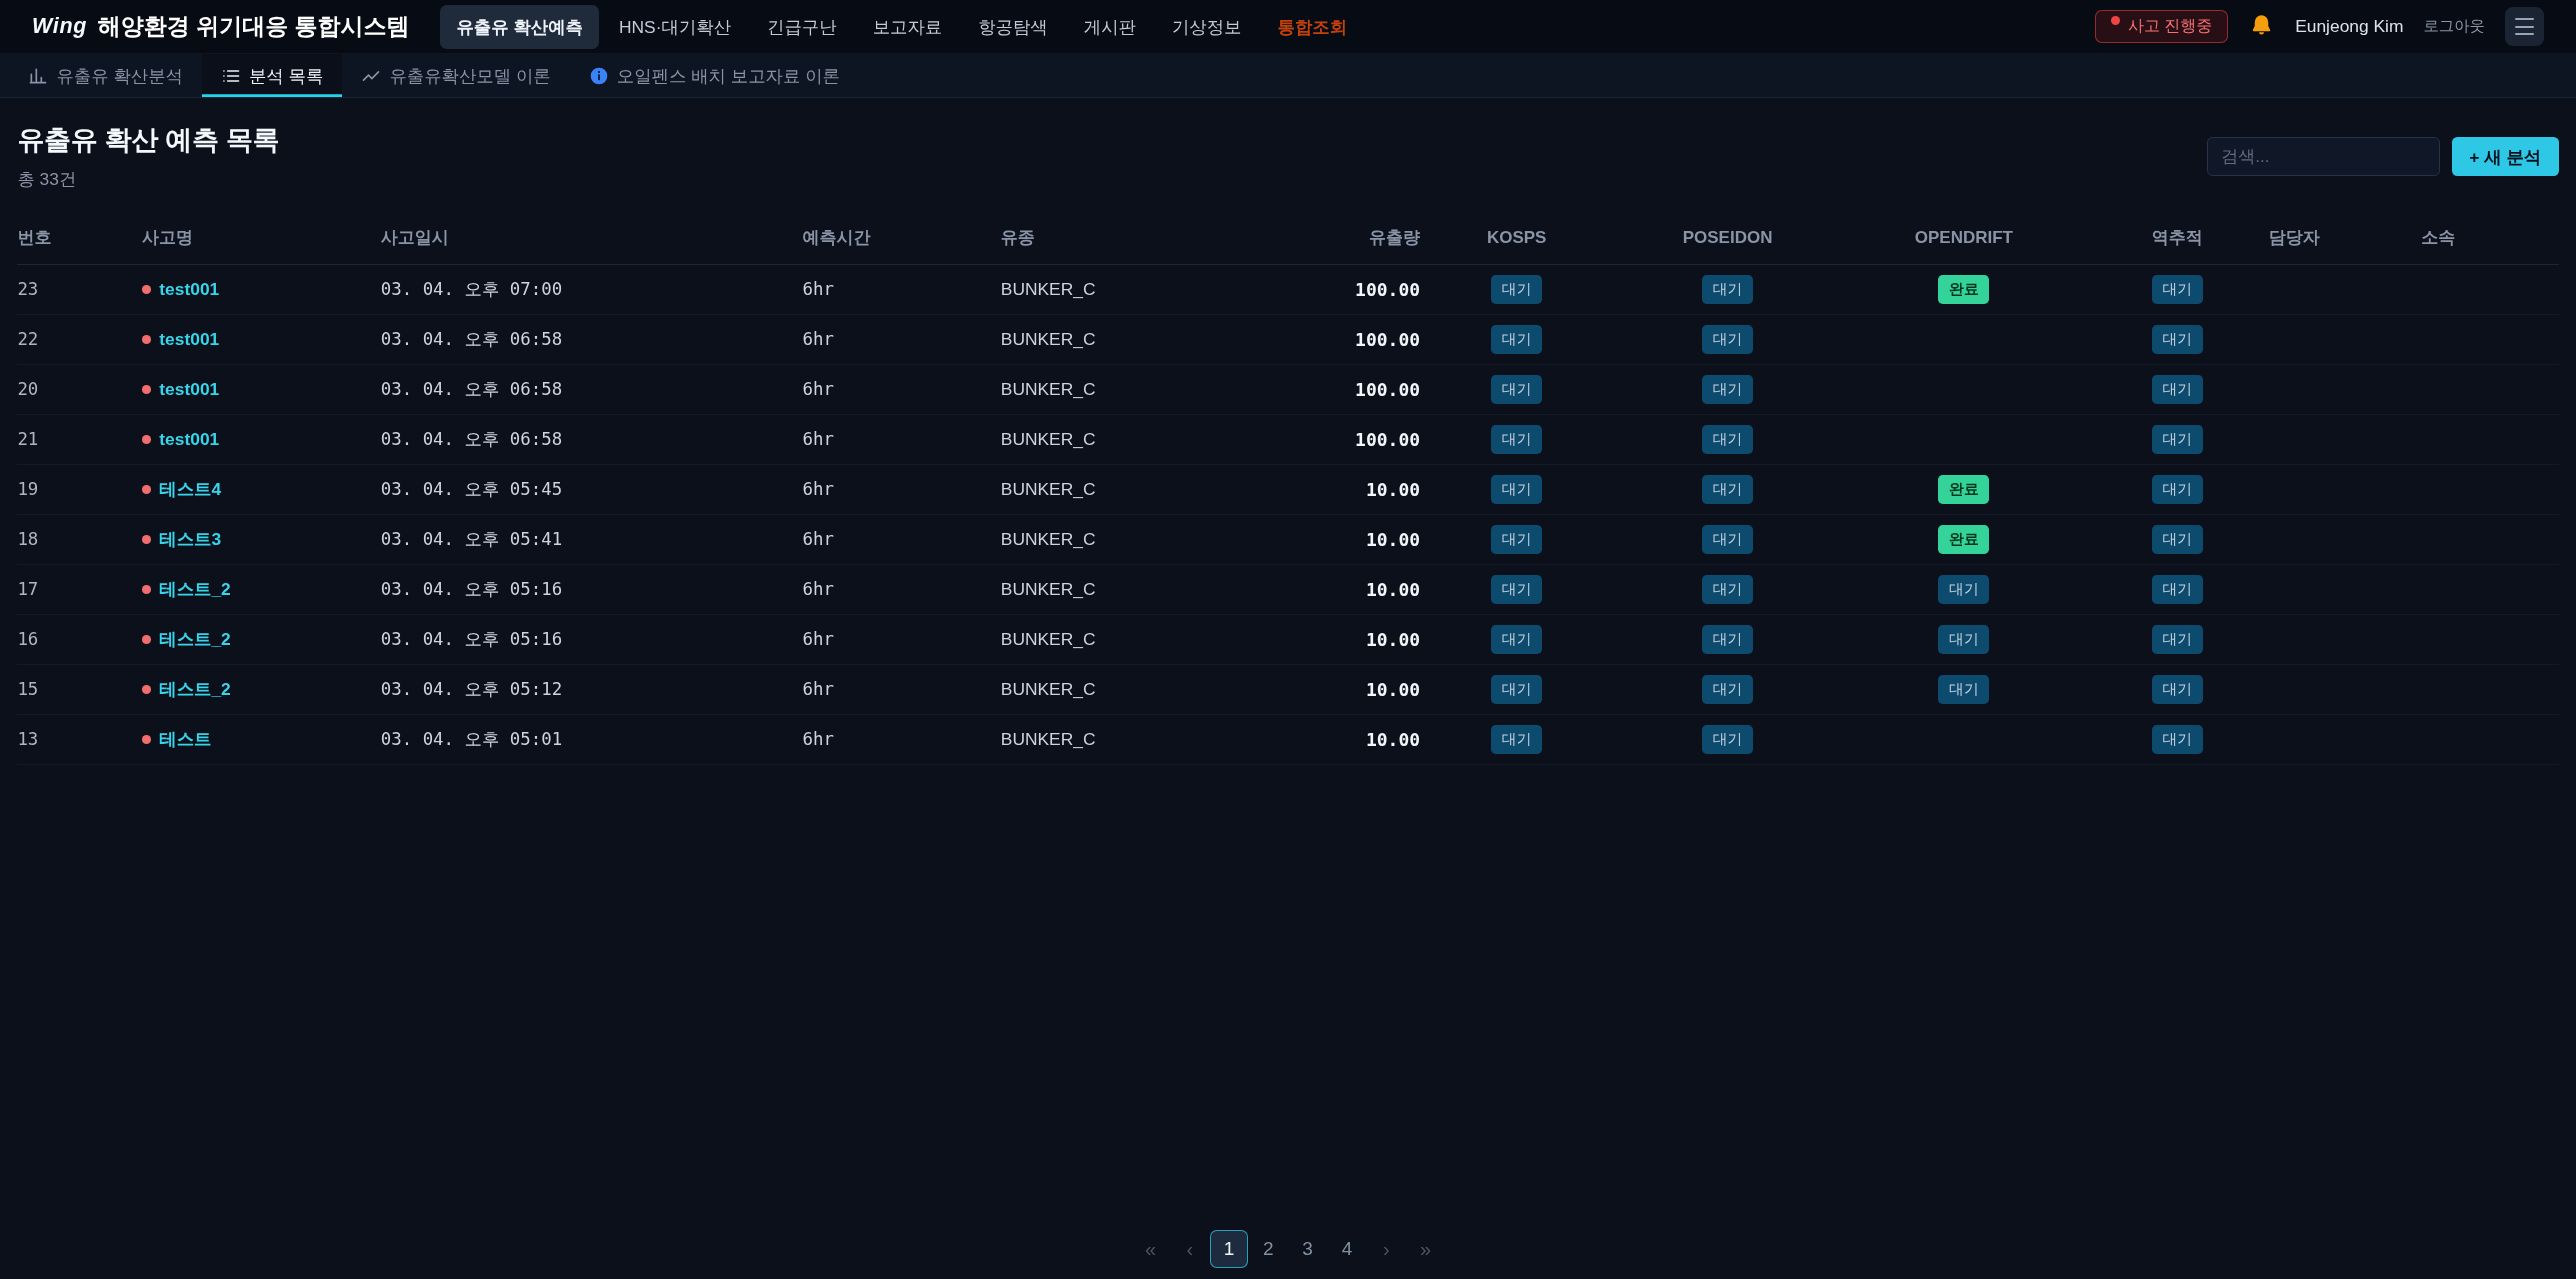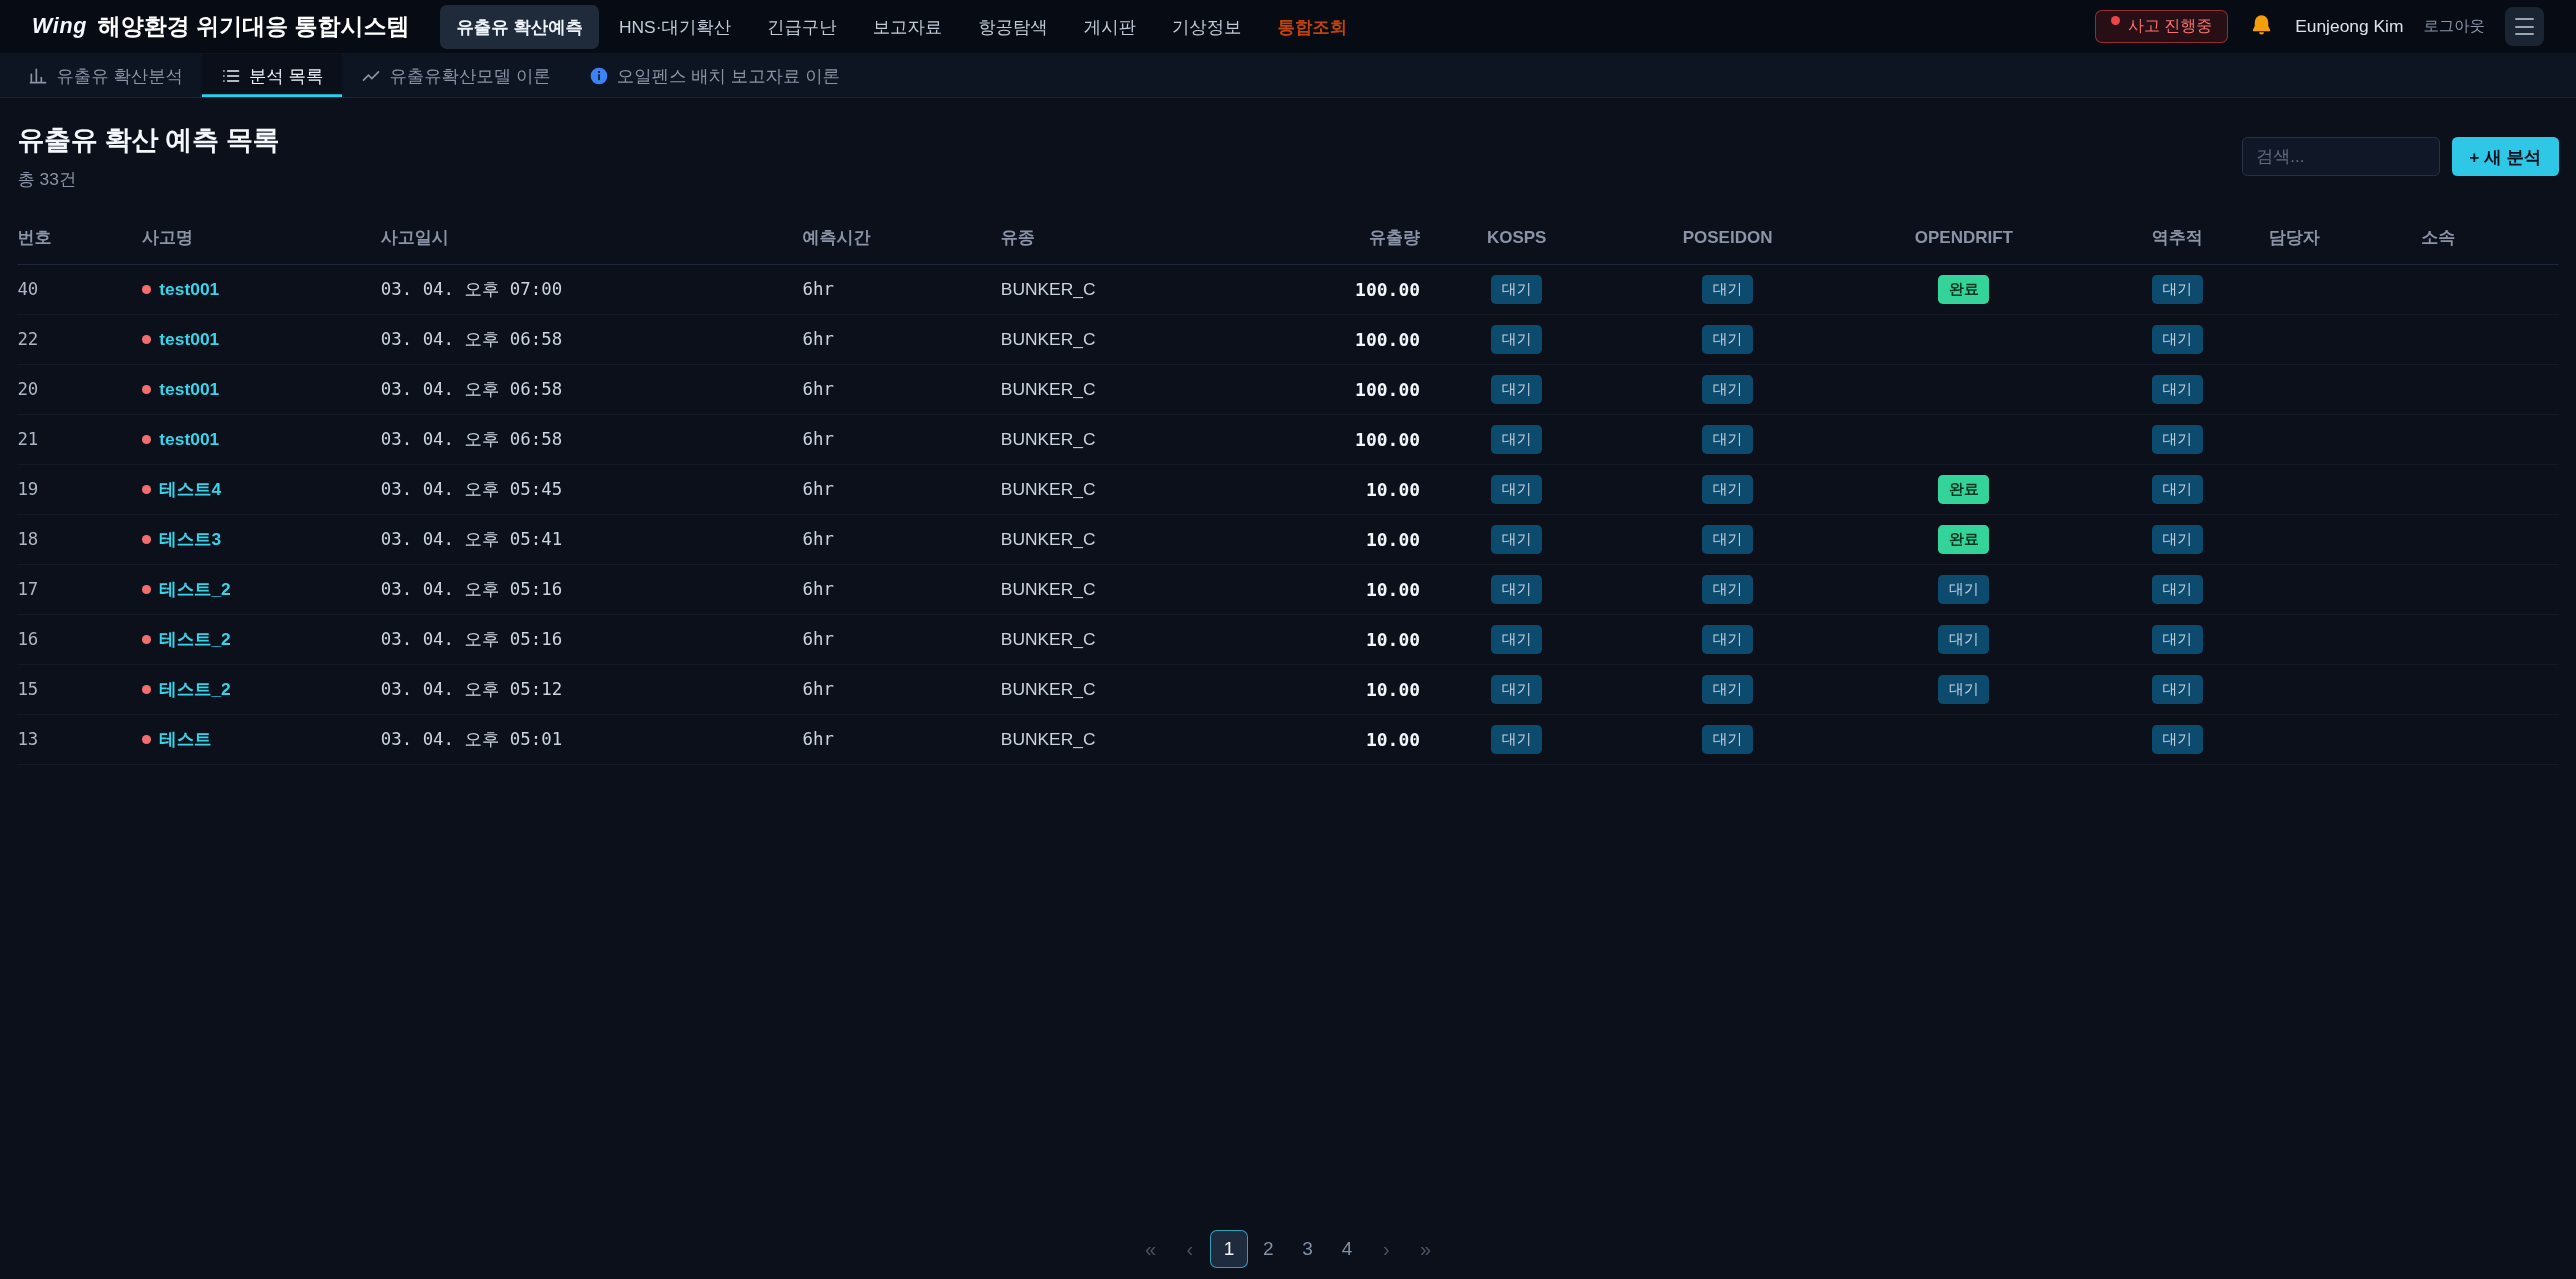--- a/index.html
+++ b/index.html
@@ -30,21 +30,21 @@
   .tab { display: flex; align-items: center; gap: 8px; padding: 0 19px; font-size: 17.4px; color: #8a94a6; cursor: pointer; white-space: nowrap; }
   .tab svg { width: 20px; height: 20px; flex-shrink: 0; }
   .tab.active { color: #eef3fa; background: #0a0f1a; box-shadow: inset 0 -2.7px 0 #22d3ee; }
 
   
   .content { flex: 1; padding: 0 17.4px; display: flex; flex-direction: column; }
   .page-header { display: flex; align-items: center; justify-content: space-between; padding-top: 24px; }
   .page-title { font-size: 27px; font-weight: 700; letter-spacing: -0.3px; color: #f4f7fc; }
   .total-count { font-size: 17.4px; color: #8a94a6; margin-top: 9.4px; }
   .header-actions { display: flex; align-items: center; gap: 12px; }
-  .search-input { width: 198px; height: 39px; background: #101828; border: 1.3px solid #273349; border-radius: 5.4px; color: #e5eaf2; font-size: 17px; padding: 0 13.4px; outline: none; font-family: inherit; }
+  .search-input { width: 233px; height: 39px; background: #101828; border: 1.3px solid #273349; border-radius: 5.4px; color: #e5eaf2; font-size: 17px; padding: 0 13.4px; outline: none; font-family: inherit; }
   .search-input::placeholder { color: #5f6b7e; }
   .new-analysis-btn { height: 39px; padding: 0 17.4px; background: #2ec8e6; color: #06121f; border: none; border-radius: 5.4px; font-size: 17.4px; font-weight: 700; cursor: pointer; font-family: inherit; white-space: nowrap; }
 
   
   .table { margin-top: 28px; }
   .thead-row, .trow { display: grid; grid-template-columns: 4.9% 9.4% 16.6% 7.8% 9.9% 6.6% 7.6% 9% 9.6% 7.2% 6% 1fr; align-items: center; }
   .thead-row { border-bottom: 1.3px solid #1c2637; padding: 6.7px 0 14.8px; }
   .th { font-size: 17px; font-weight: 700; color: #8a94a6; }
   .trow { height: 50px; border-bottom: 0.7px solid rgba(148,163,184,.07); cursor: pointer; }
   .c-right { text-align: right; }
@@ -156,21 +156,21 @@
         <div class="th c-right">유출량</div>
         <div class="th c-center">KOSPS</div>
         <div class="th c-center">POSEIDON</div>
         <div class="th c-center">OPENDRIFT</div>
         <div class="th c-center">역추적</div>
         <div class="th">담당자</div>
         <div class="th">소속</div>
       </div>
       <div>
           <div class="trow">
-    <div class="cell cell-no mono">40</div>
+    <div class="cell cell-no mono">23</div>
     <div class="cell cell-name">
       <span class="incident-dot"></span>
       <a class="incident-link">test001</a>
     </div>
     <div class="cell cell-date mono">03. 04. 오후 07:00</div>
     <div class="cell cell-fc mono">6hr</div>
     <div class="cell cell-oil">BUNKER_C</div>
     <div class="cell cell-amt mono c-right">100.00</div>
     <div class="cell c-center"><span class="badge badge-wait">대기</span></div>
     <div class="cell c-center"><span class="badge badge-wait">대기</span></div>

